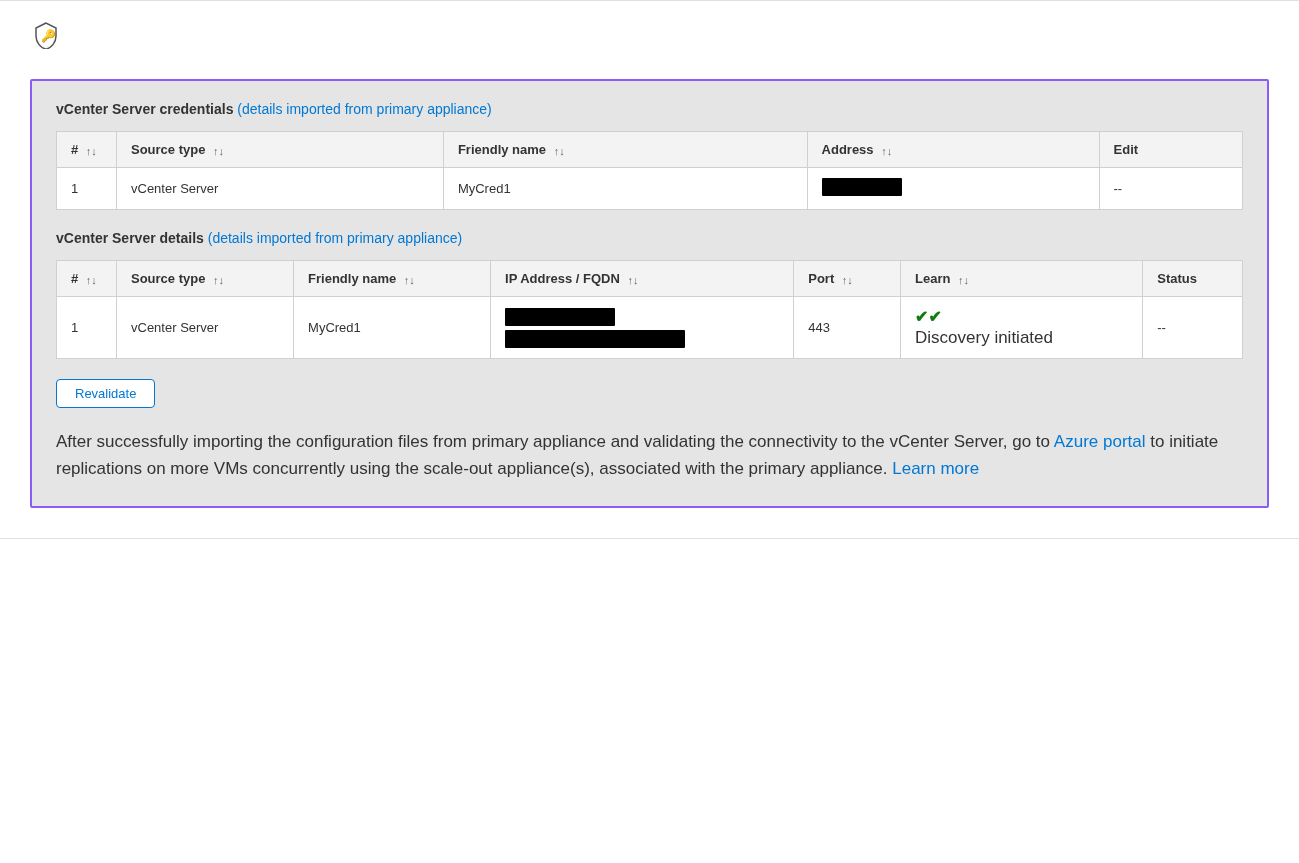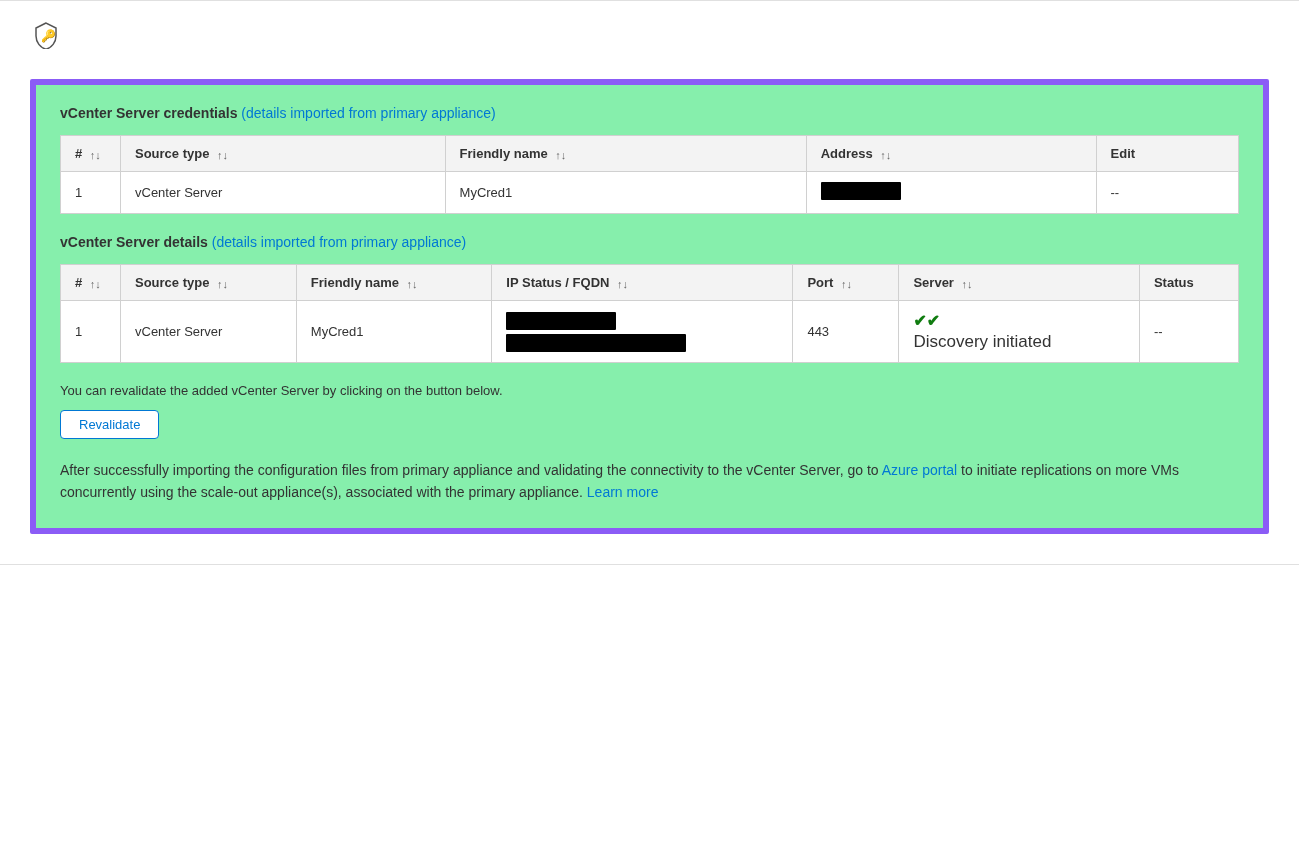--- a/index.html
+++ b/index.html
@@ -39,22 +39,22 @@
     }
     .page-title {
       font-size: 22px;
       font-weight: 400;
       color: #106ebe;
     }
     .main-content {
       padding: 10px 30px 30px 30px;
     }
     .card {
-      background: #86efac;
-      border: 6px solid #8b5cf6;
+      background: #e5e5e5;
+      border: 2px solid #8b5cf6;
       border-radius: 2px;
       padding: 20px 24px 24px 24px;
       margin-bottom: 0;
     }
     .section-title {
       font-size: 14px;
       font-weight: 700;
       color: #333;
       margin-bottom: 14px;
     }
@@ -134,21 +134,21 @@
       border: 1px solid #0078d4;
       background: #fff;
       color: #0078d4;
       padding: 6px 18px;
       font-size: 13px;
       border-radius: 4px;
       cursor: pointer;
       font-family: 'Segoe UI', Arial, sans-serif;
     }
     .info-text {
-      font-size: 14px;
+      font-size: 17px;
       color: #333;
       margin-top: 20px;
       line-height: 1.6;
     }
     .link-text {
       color: #0078d4;
       text-decoration: none;
       cursor: pointer;
     }
     .table-section {
@@ -235,29 +235,29 @@
               </th>
               <th>
                 <span>Source type</span>
                 <span class="sort-icon">↑↓</span>
               </th>
               <th>
                 <span>Friendly name</span>
                 <span class="sort-icon">↑↓</span>
               </th>
               <th>
-                <span>IP Status / FQDN</span>
+                <span>IP Address / FQDN</span>
                 <span class="sort-icon">↑↓</span>
               </th>
               <th>
                 <span>Port</span>
                 <span class="sort-icon">↑↓</span>
               </th>
               <th>
-                <span>Server</span>
+                <span>Learn</span>
                 <span class="sort-icon">↑↓</span>
               </th>
               <th>
                 <span>Status</span>
               </th>
             </tr>
           </thead>
           <tbody>
             <tr>
               <td>1</td>
@@ -276,21 +276,20 @@
                   <span class="status-text">Discovery initiated</span>
                 </div>
               </td>
               <td class="dash-cell">--</td>
             </tr>
           </tbody>
         </table>
       </div>
 
       <div class="revalidate-section">
-        <p class="revalidate-text">You can revalidate the added vCenter Server by clicking on the button below.</p>
         <button class="revalidate-btn">Revalidate</button>
       </div>
 
       <div class="info-text">
         <span>After successfully importing the configuration files from primary appliance and validating the connectivity to the vCenter Server, go to </span><a class="link-text">Azure portal</a><span> to initiate replications on more VMs concurrently using the scale-out appliance(s), associated with the primary appliance. </span><a class="link-text">Learn more</a>
       </div>
 
     </div>
   </div>
 

